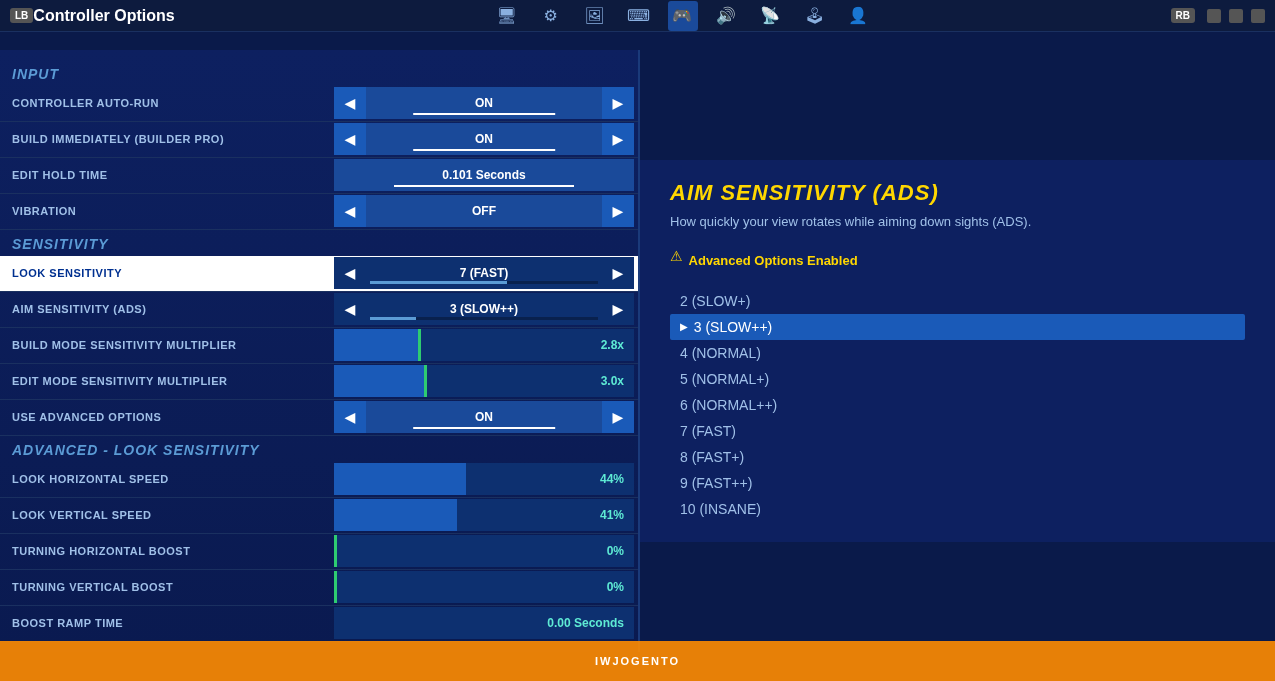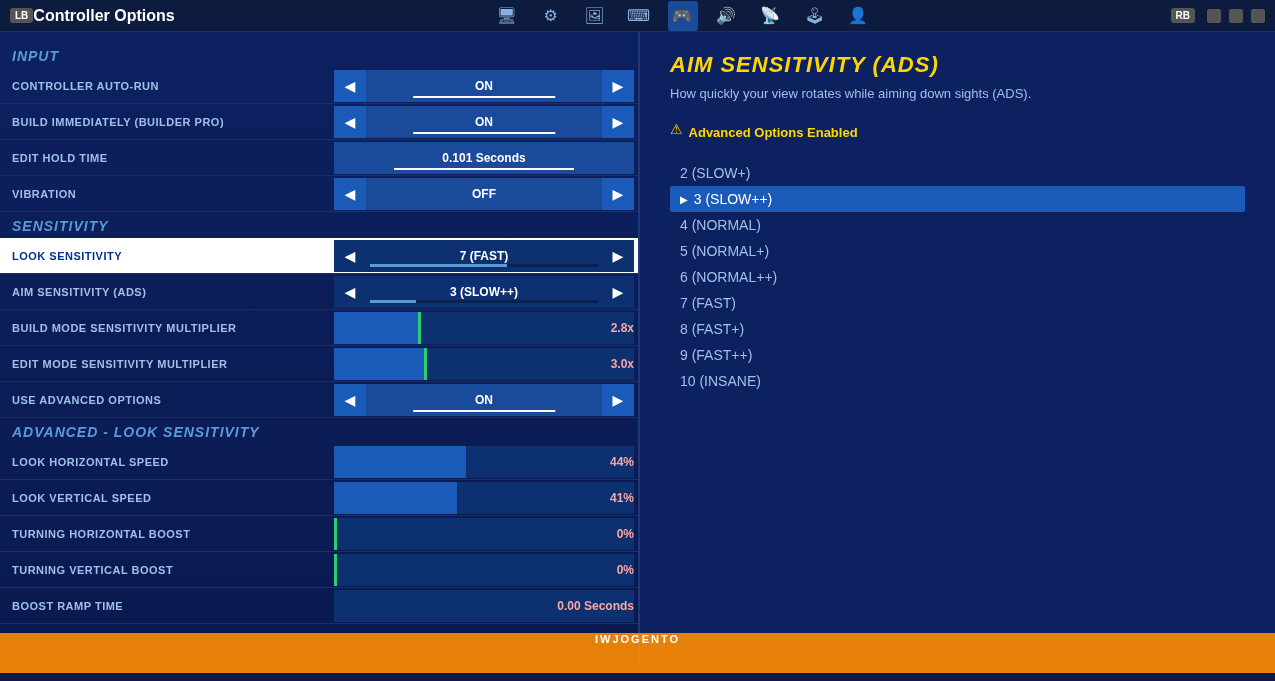--- a/index.html
+++ b/index.html
@@ -58,20 +58,21 @@
       height: 14px;
       background: #555;
       border-radius: 2px;
       cursor: pointer;
     }
 
     
     .main-container {
       display: flex;
       height: calc(681px - 44px);
+      align-items: center;
     }
 
     
     .left-panel {
       width: 640px;
       padding: 10px 0;
       border-right: 2px solid #1a3a7a;
       overflow-y: auto;
       background: linear-gradient(180deg, #0d2060 0%, #0a1a50 100%);
     }
@@ -197,25 +198,25 @@
     }
     .slider-control {
       width: 300px;
       height: 32px;
       background: #0d3070;
       position: relative;
       display: flex;
       align-items: center;
     }
     .slider-text {
-      color: #fca5a5;
+      color: #5eead4;
       font-size: 12px;
       font-weight: bold;
       position: absolute;
-      right: 0;
+      right: 10px;
     }
     .slider-marker {
       position: absolute;
       left: 0;
       top: 0;
       bottom: 0;
       width: 3px;
       background: #2ecc71;
     }
 
@@ -296,26 +297,27 @@
       background: #555;
       color: white;
       font-size: 10px;
       font-weight: bold;
       padding: 2px 5px;
       border-radius: 3px;
     }
 
     .bottom-bar {
       position: absolute;
-      bottom: 8px;
+      bottom: 0;
       left: 0;
       right: 0;
       height: 40px;
       background: rgba(255, 140, 0, 0.9);
       display: flex;
+      align-items: center;
       justify-content: center;
       overflow: hidden;
     }
     .bottom-bar-text {
       color: white;
       font-size: 11px;
       font-weight: bold;
       letter-spacing: 2px;
       white-space: nowrap;
       animation: scroll-left 10s linear infinite;

